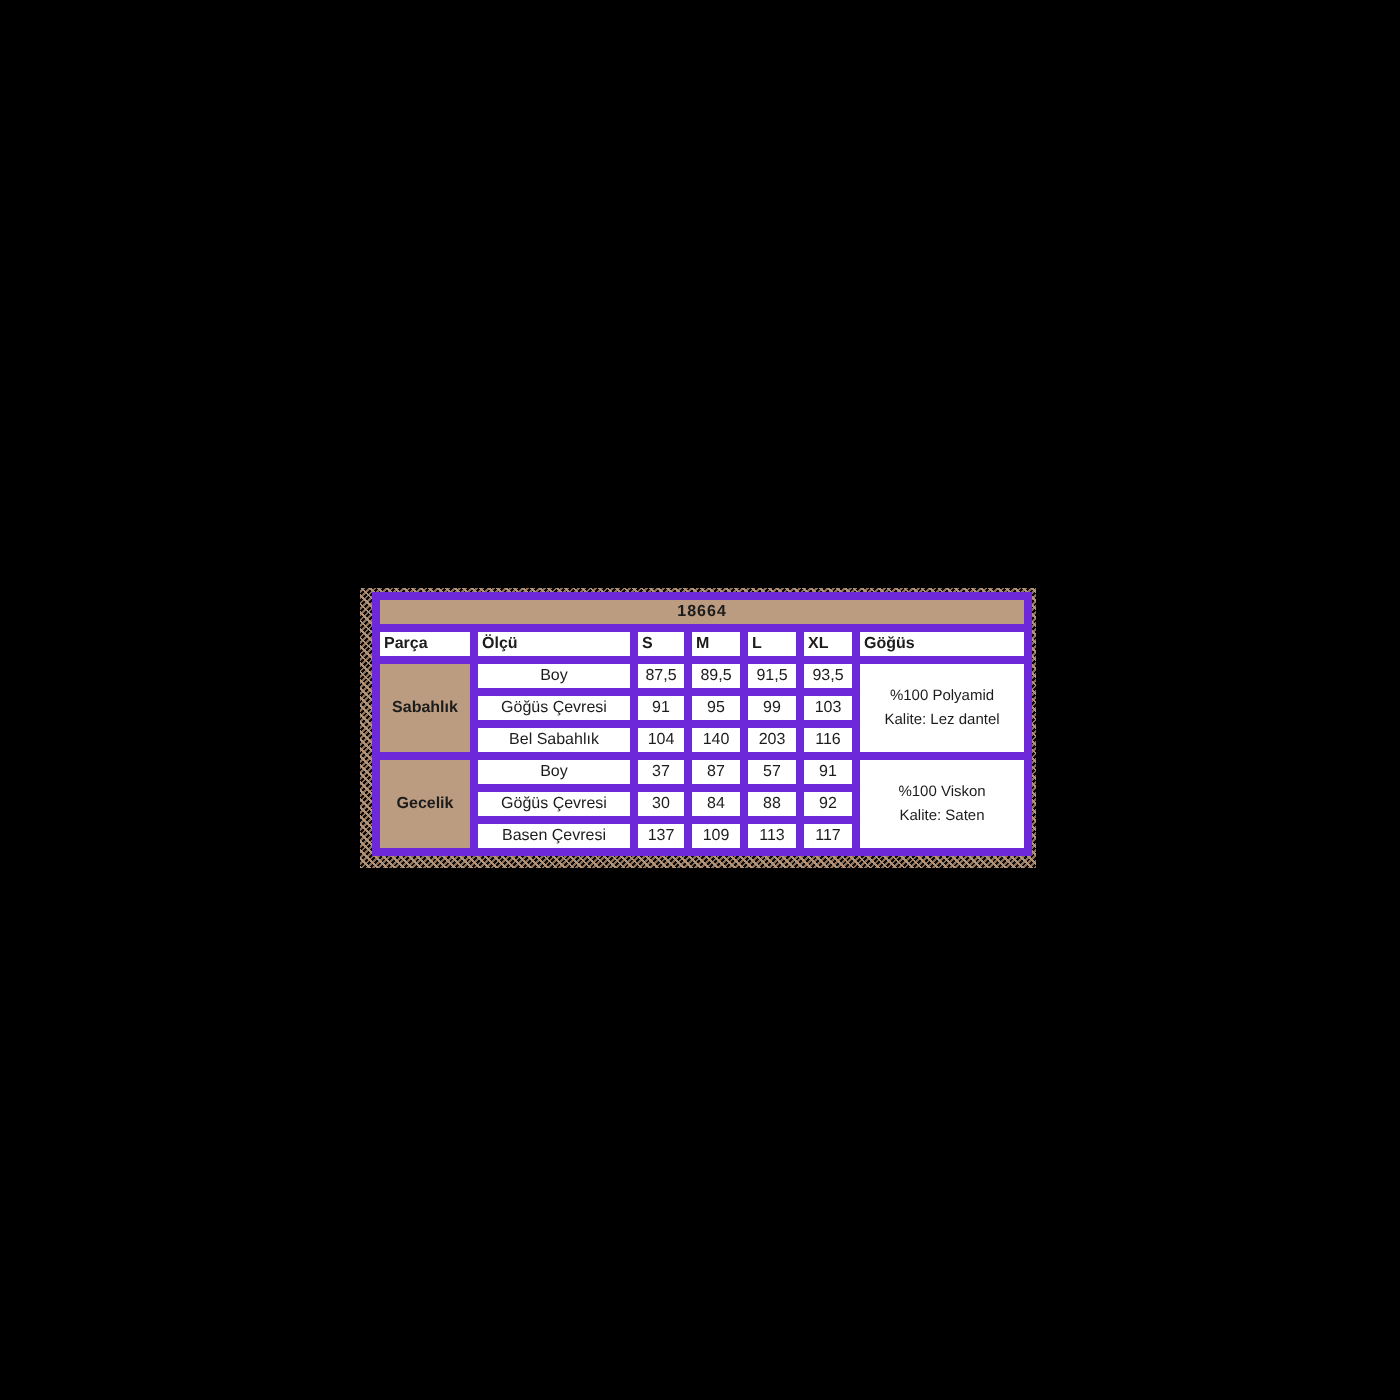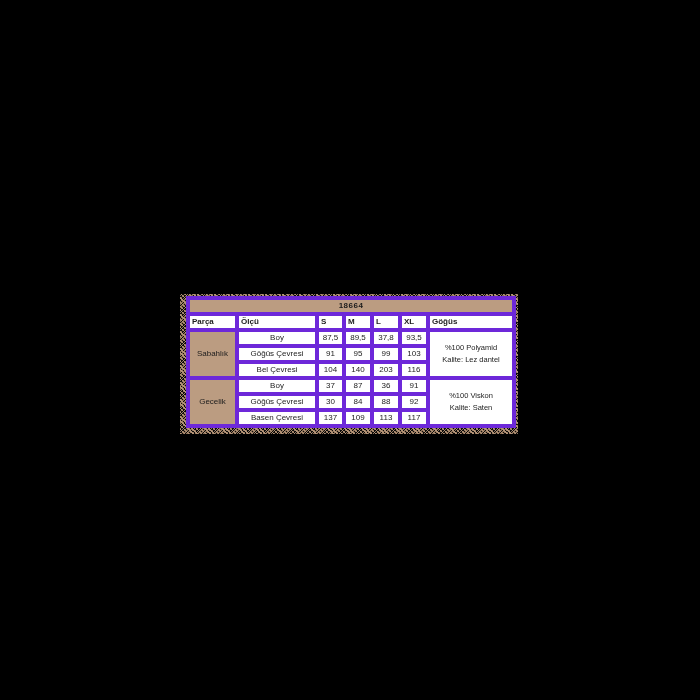--- a/index.html
+++ b/index.html
@@ -21,21 +21,21 @@
   }
   .size-table th,.size-table td{
     border:4px solid #6d28d9;padding:0 2px;height:12px;line-height:1.15;
     overflow:hidden;white-space:nowrap;
   }
   .row-title th{
     font-weight:bold;text-align:center;height:12px;letter-spacing:.5px;
   }
   .row-cols th{font-weight:bold;text-align:left;background:#fff;}
   .tan{background:#bb9c81;}
-  .group-cell{font-weight:normal;text-align:center;}
+  .group-cell{font-weight:bold;text-align:center;}
   .lbl{text-align:center;padding-left:3px;}
   .val{text-align:center;}
   .fabric{text-align:center;padding-left:3px;font-size:7.5px;vertical-align:middle;}
   .fabric div{margin:3px 0;}
 </style>
 </head>
 <body>
 
 <div class="chart-wrap">
   <table class="size-table">
@@ -61,47 +61,47 @@
         <th>XL</th>
         <th>Göğüs</th>
       </tr>
     </thead>
     <tbody>
       <tr>
         <th class="tan group-cell" rowspan="3">Sabahlık</th>
         <td class="lbl">Boy</td>
         <td class="val">87,5</td>
         <td class="val">89,5</td>
-        <td class="val">37,8</td>
+        <td class="val">91,5</td>
         <td class="val">93,5</td>
         <td class="fabric" rowspan="3">
           <div>%100 Polyamid</div>
           <div>Kalite: Lez dantel</div>
         </td>
       </tr>
       <tr>
         <td class="lbl">Göğüs Çevresi</td>
         <td class="val">91</td>
         <td class="val">95</td>
         <td class="val">99</td>
         <td class="val">103</td>
       </tr>
       <tr>
-        <td class="lbl">Bel Çevresi</td>
+        <td class="lbl">Bel Sabahlık</td>
         <td class="val">104</td>
         <td class="val">140</td>
         <td class="val">203</td>
         <td class="val">116</td>
       </tr>
       <tr>
         <th class="tan group-cell" rowspan="3">Gecelik</th>
         <td class="lbl">Boy</td>
         <td class="val">37</td>
         <td class="val">87</td>
-        <td class="val">36</td>
+        <td class="val">57</td>
         <td class="val">91</td>
         <td class="fabric" rowspan="3">
           <div>%100 Viskon</div>
           <div>Kalite: Saten</div>
         </td>
       </tr>
       <tr>
         <td class="lbl">Göğüs Çevresi</td>
         <td class="val">30</td>
         <td class="val">84</td>

